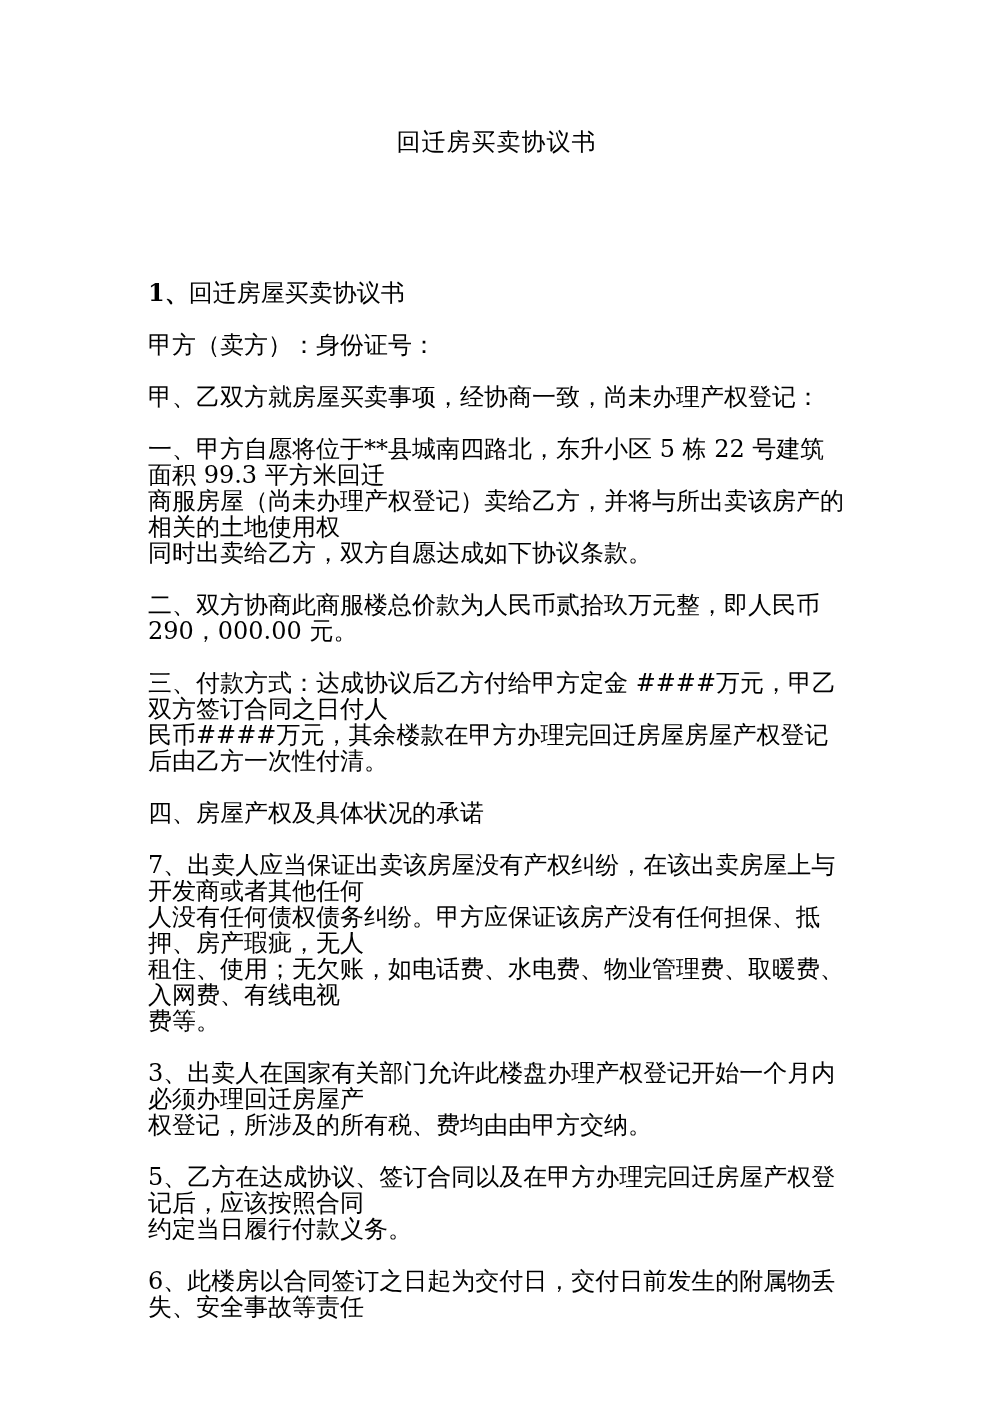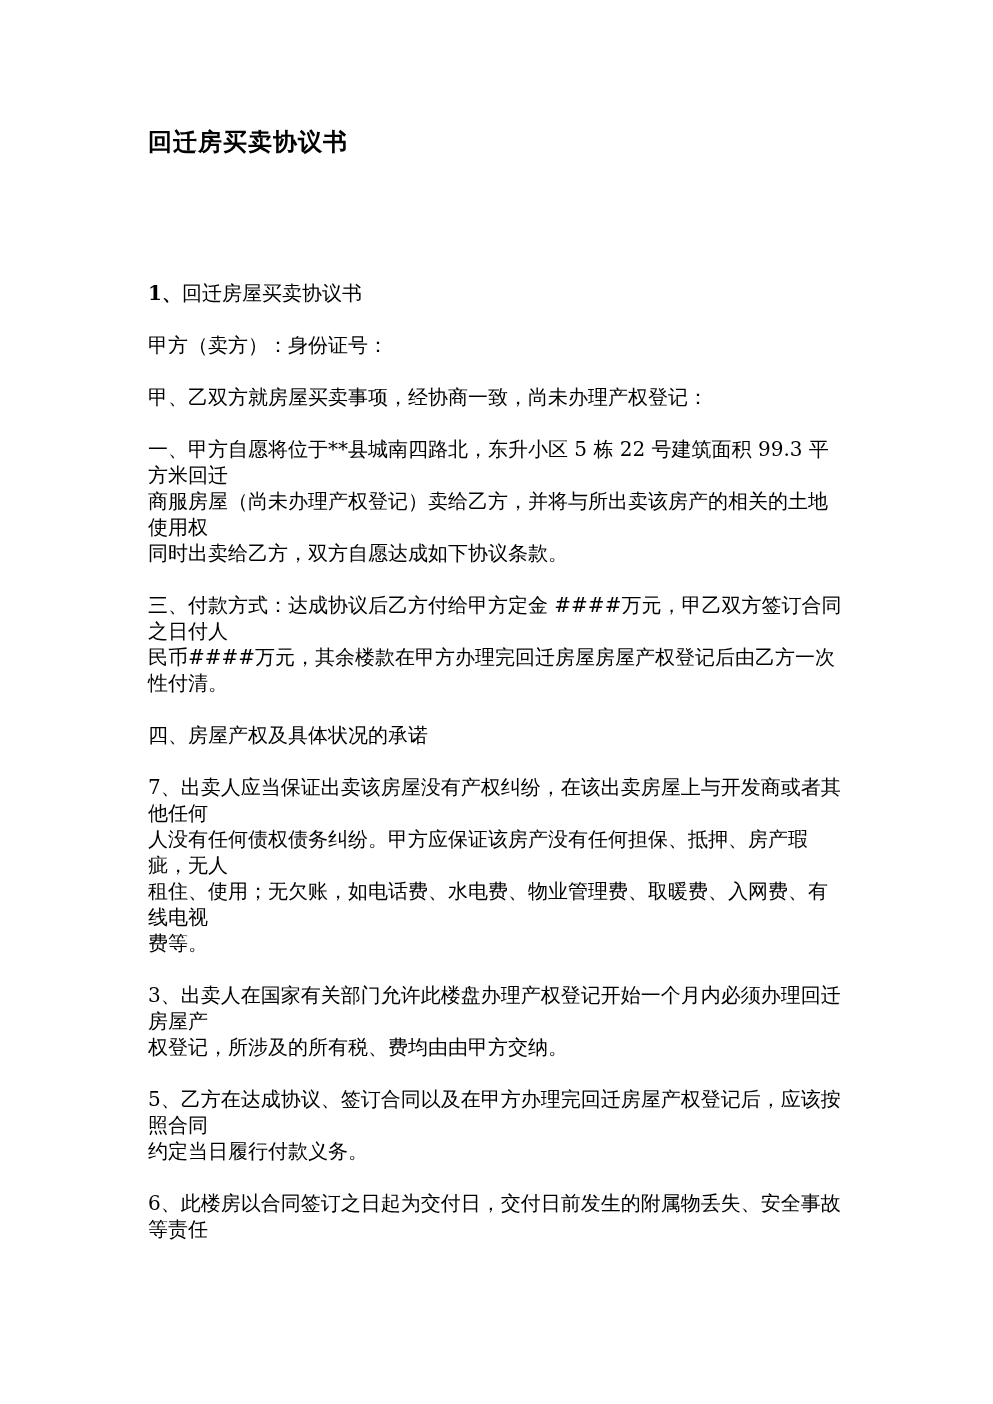--- a/index.html
+++ b/index.html
@@ -14,28 +14,28 @@
     margin: 0 auto;
     background: #ffffff;
     color: #000000;
     font-family: "DejaVu Serif", "Liberation Serif", serif;
     overflow: hidden;
     box-sizing: border-box;
     padding: 126px 148px 0 148px;
   }
   .doc-title {
     font-size: 24px;
-    font-weight: bold;
-    text-align: left;
+    font-weight: normal;
+    text-align: center;
     line-height: 32px;
     margin: 0 0 122px 0;
     letter-spacing: 1px;
   }
   .para {
-    font-size: 20px;
+    font-size: 24px;
     line-height: 26px;
     margin: 0 0 26px 0;
     white-space: pre-wrap;
     word-break: break-all;
   }
   .num-prefix {
     font-weight: bold;
   }
 </style>
 </head>
@@ -49,20 +49,21 @@
 
   <p class="para">甲方（卖方）：身份证号：</p>
 
 
   <p class="para">甲、乙双方就房屋买卖事项，经协商一致，尚未办理产权登记：</p>
 
   <p class="para">一、甲方自愿将位于**县城南四路北，东升小区 5 栋 22 号建筑面积 99.3 平方米回迁
 商服房屋（尚未办理产权登记）卖给乙方，并将与所出卖该房产的相关的土地使用权
 同时出卖给乙方，双方自愿达成如下协议条款。</p>
 
+  <p class="para">二、双方协商此商服楼总价款为人民币贰拾玖万元整，即人民币  290，000.00 元。</p>
 
   <p class="para">三、付款方式：达成协议后乙方付给甲方定金 ####万元，甲乙双方签订合同之日付人
 民币####万元，其余楼款在甲方办理完回迁房屋房屋产权登记后由乙方一次性付清。</p>
 
   <p class="para">四、房屋产权及具体状况的承诺</p>
 
 
   <p class="para">7、出卖人应当保证出卖该房屋没有产权纠纷，在该出卖房屋上与开发商或者其他任何
 人没有任何债权债务纠纷。甲方应保证该房产没有任何担保、抵押、房产瑕疵，无人
 租住、使用；无欠账，如电话费、水电费、物业管理费、取暖费、入网费、有线电视

